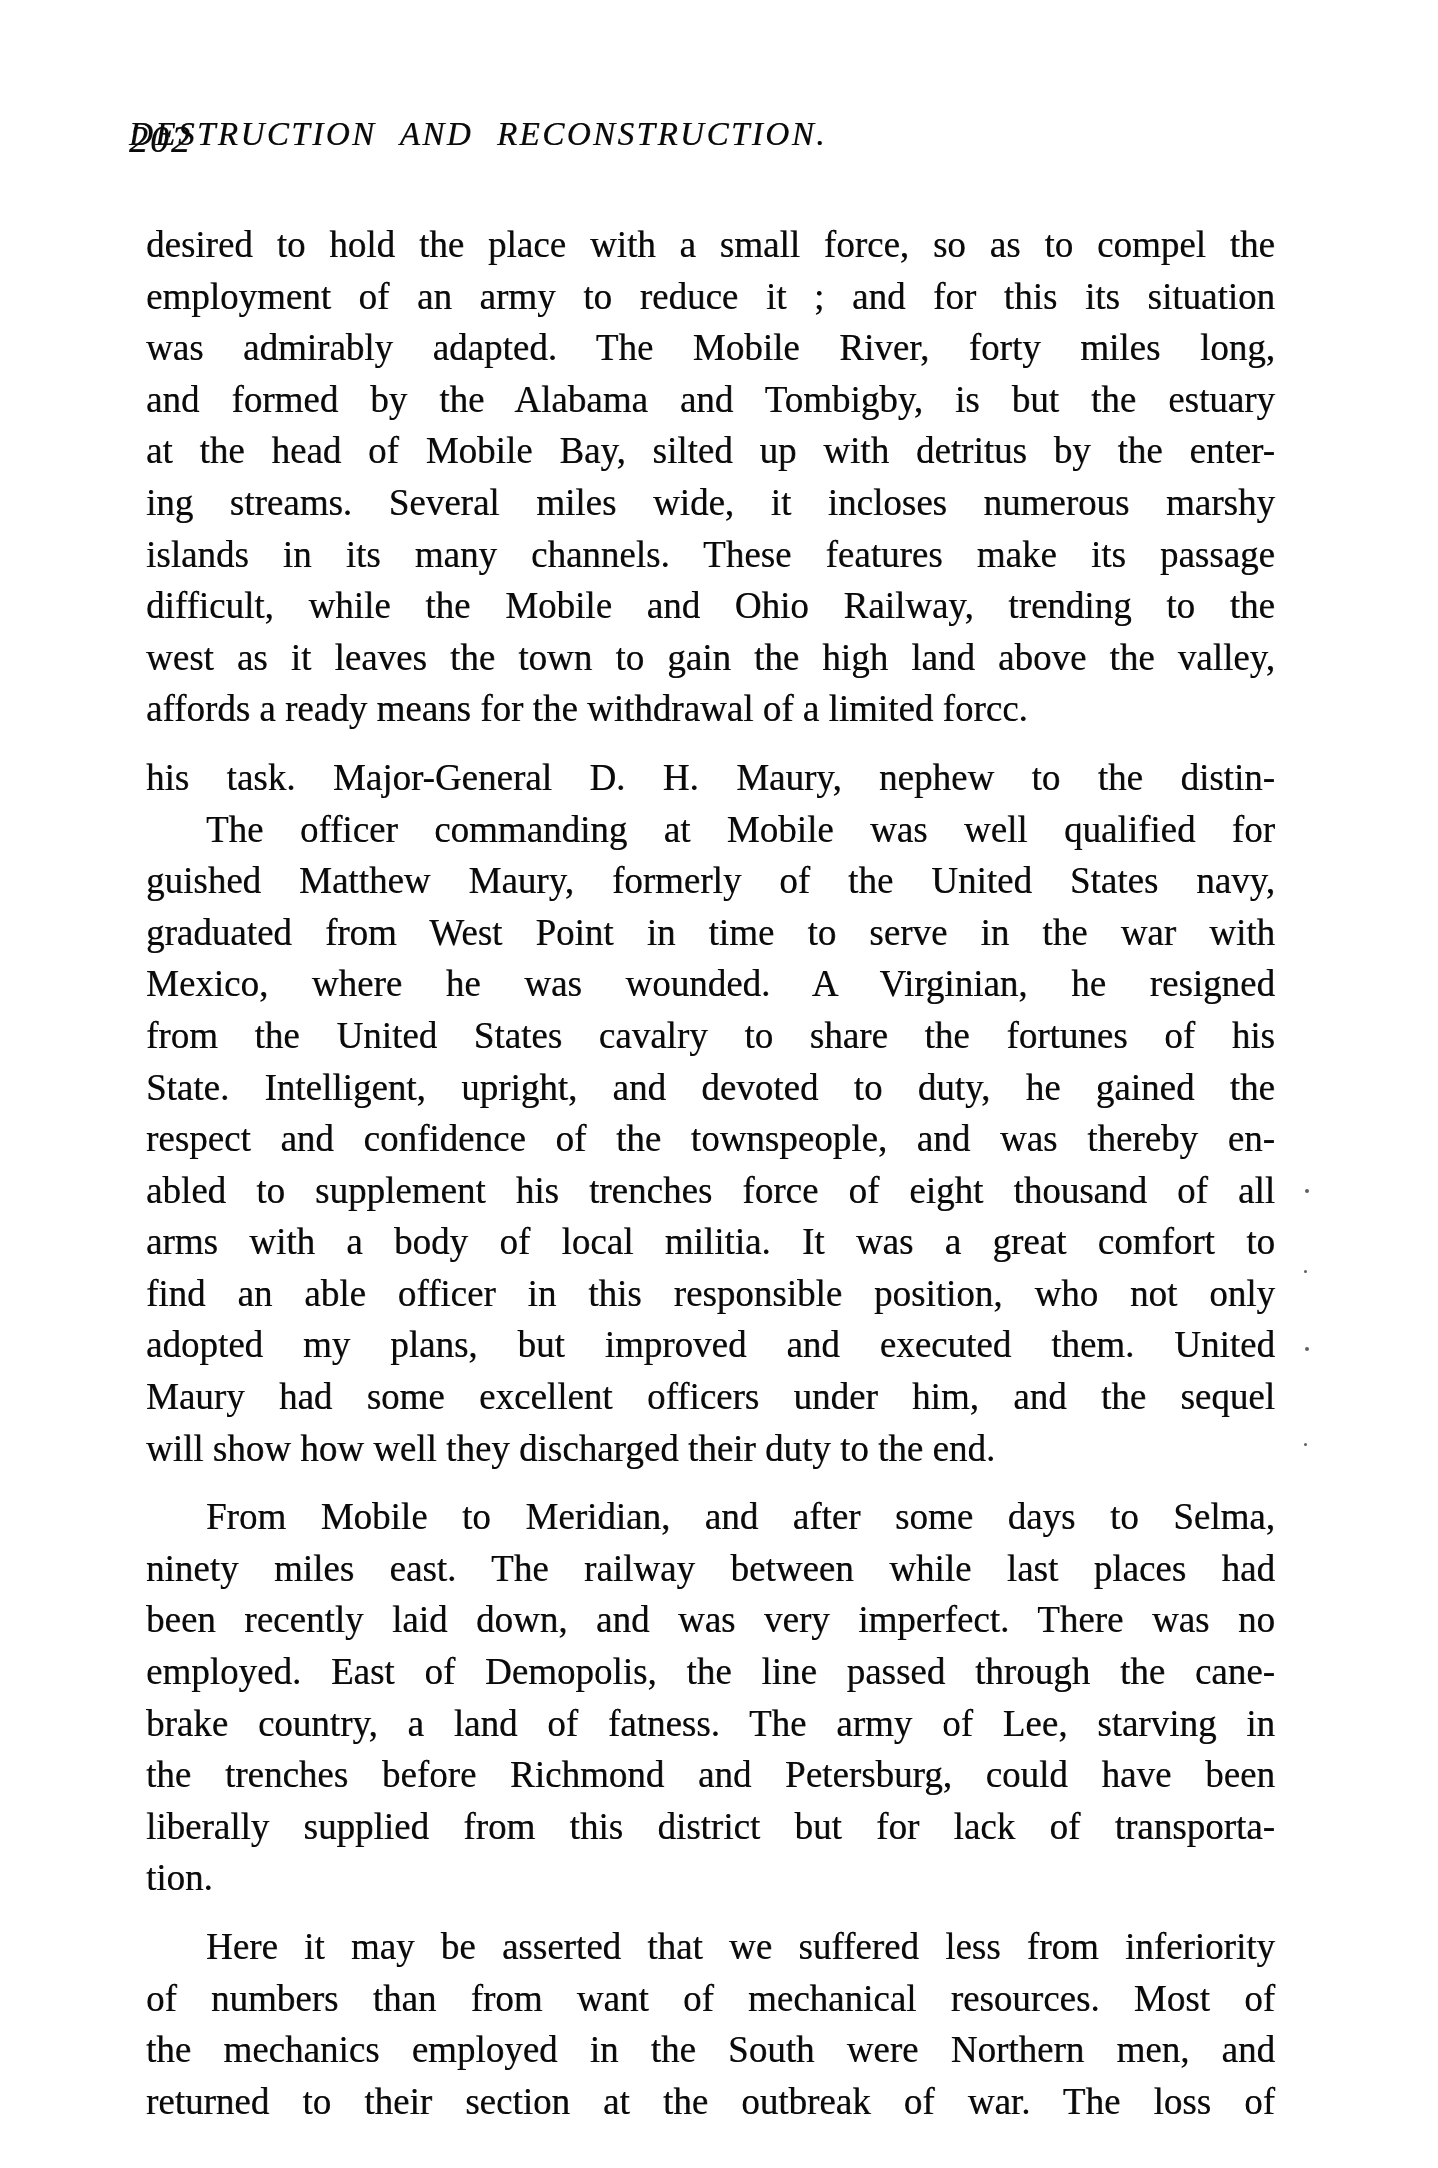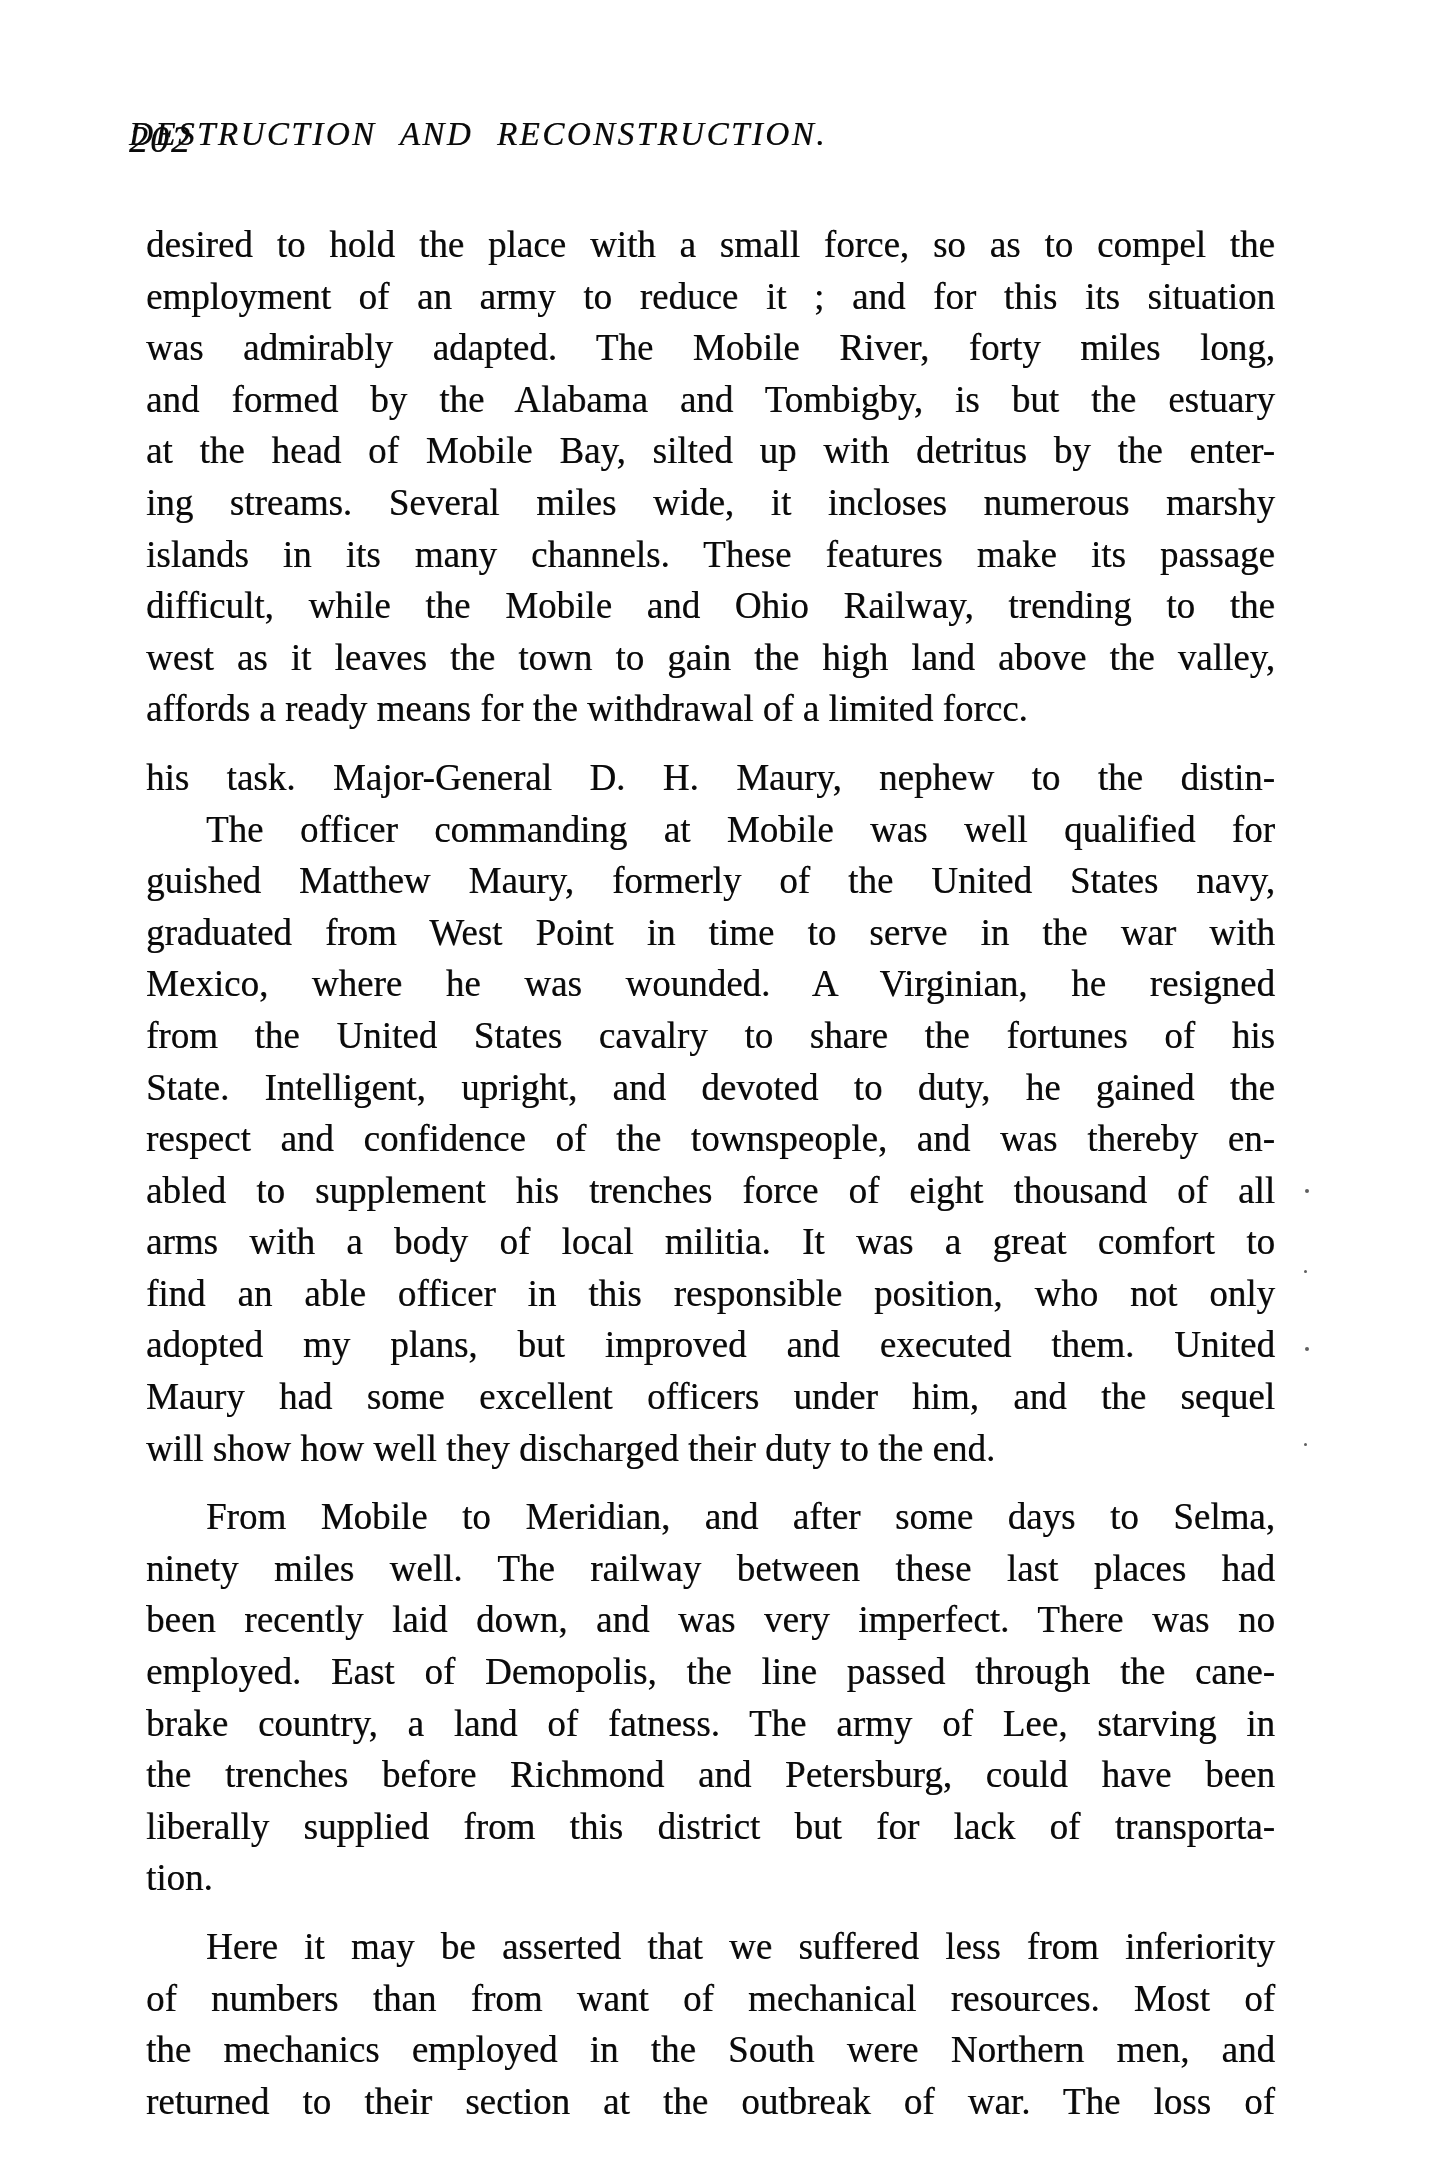--- a/index.html
+++ b/index.html
@@ -99,21 +99,21 @@
         <div class="line">respect and confidence of the townspeople, and was thereby en-</div>
         <div class="line">abled to supplement his trenches force of eight thousand of all</div>
         <div class="line">arms with a body of local militia.  It was a great comfort to</div>
         <div class="line">find an able officer in this responsible position, who not only</div>
         <div class="line">adopted my plans, but improved and executed them.  United</div>
         <div class="line">Maury had some excellent officers under him, and the sequel</div>
         <div class="line para-end">will show how well they discharged their duty to the end.</div>
       </div>
       <div class="paragraph">
         <div class="line first-indent">From Mobile to Meridian, and after some days to Selma,</div>
-        <div class="line">ninety miles well.  The railway between these last places had</div>
+        <div class="line">ninety miles east.  The railway between while last places had</div>
         <div class="line">been recently laid down, and was very imperfect.  There was no</div>
         <div class="line">employed.  East of Demopolis, the line passed through the cane-</div>
         <div class="line">brake country, a land of fatness.  The army of Lee, starving in</div>
         <div class="line">the trenches before Richmond and Petersburg, could have been</div>
         <div class="line">liberally supplied from this district but for lack of transporta-</div>
         <div class="line para-end">tion.</div>
       </div>
       <div class="paragraph">
         <div class="line first-indent">Here it may be asserted that we suffered less from inferiority</div>
         <div class="line">of numbers than from want of mechanical resources.  Most of</div>

